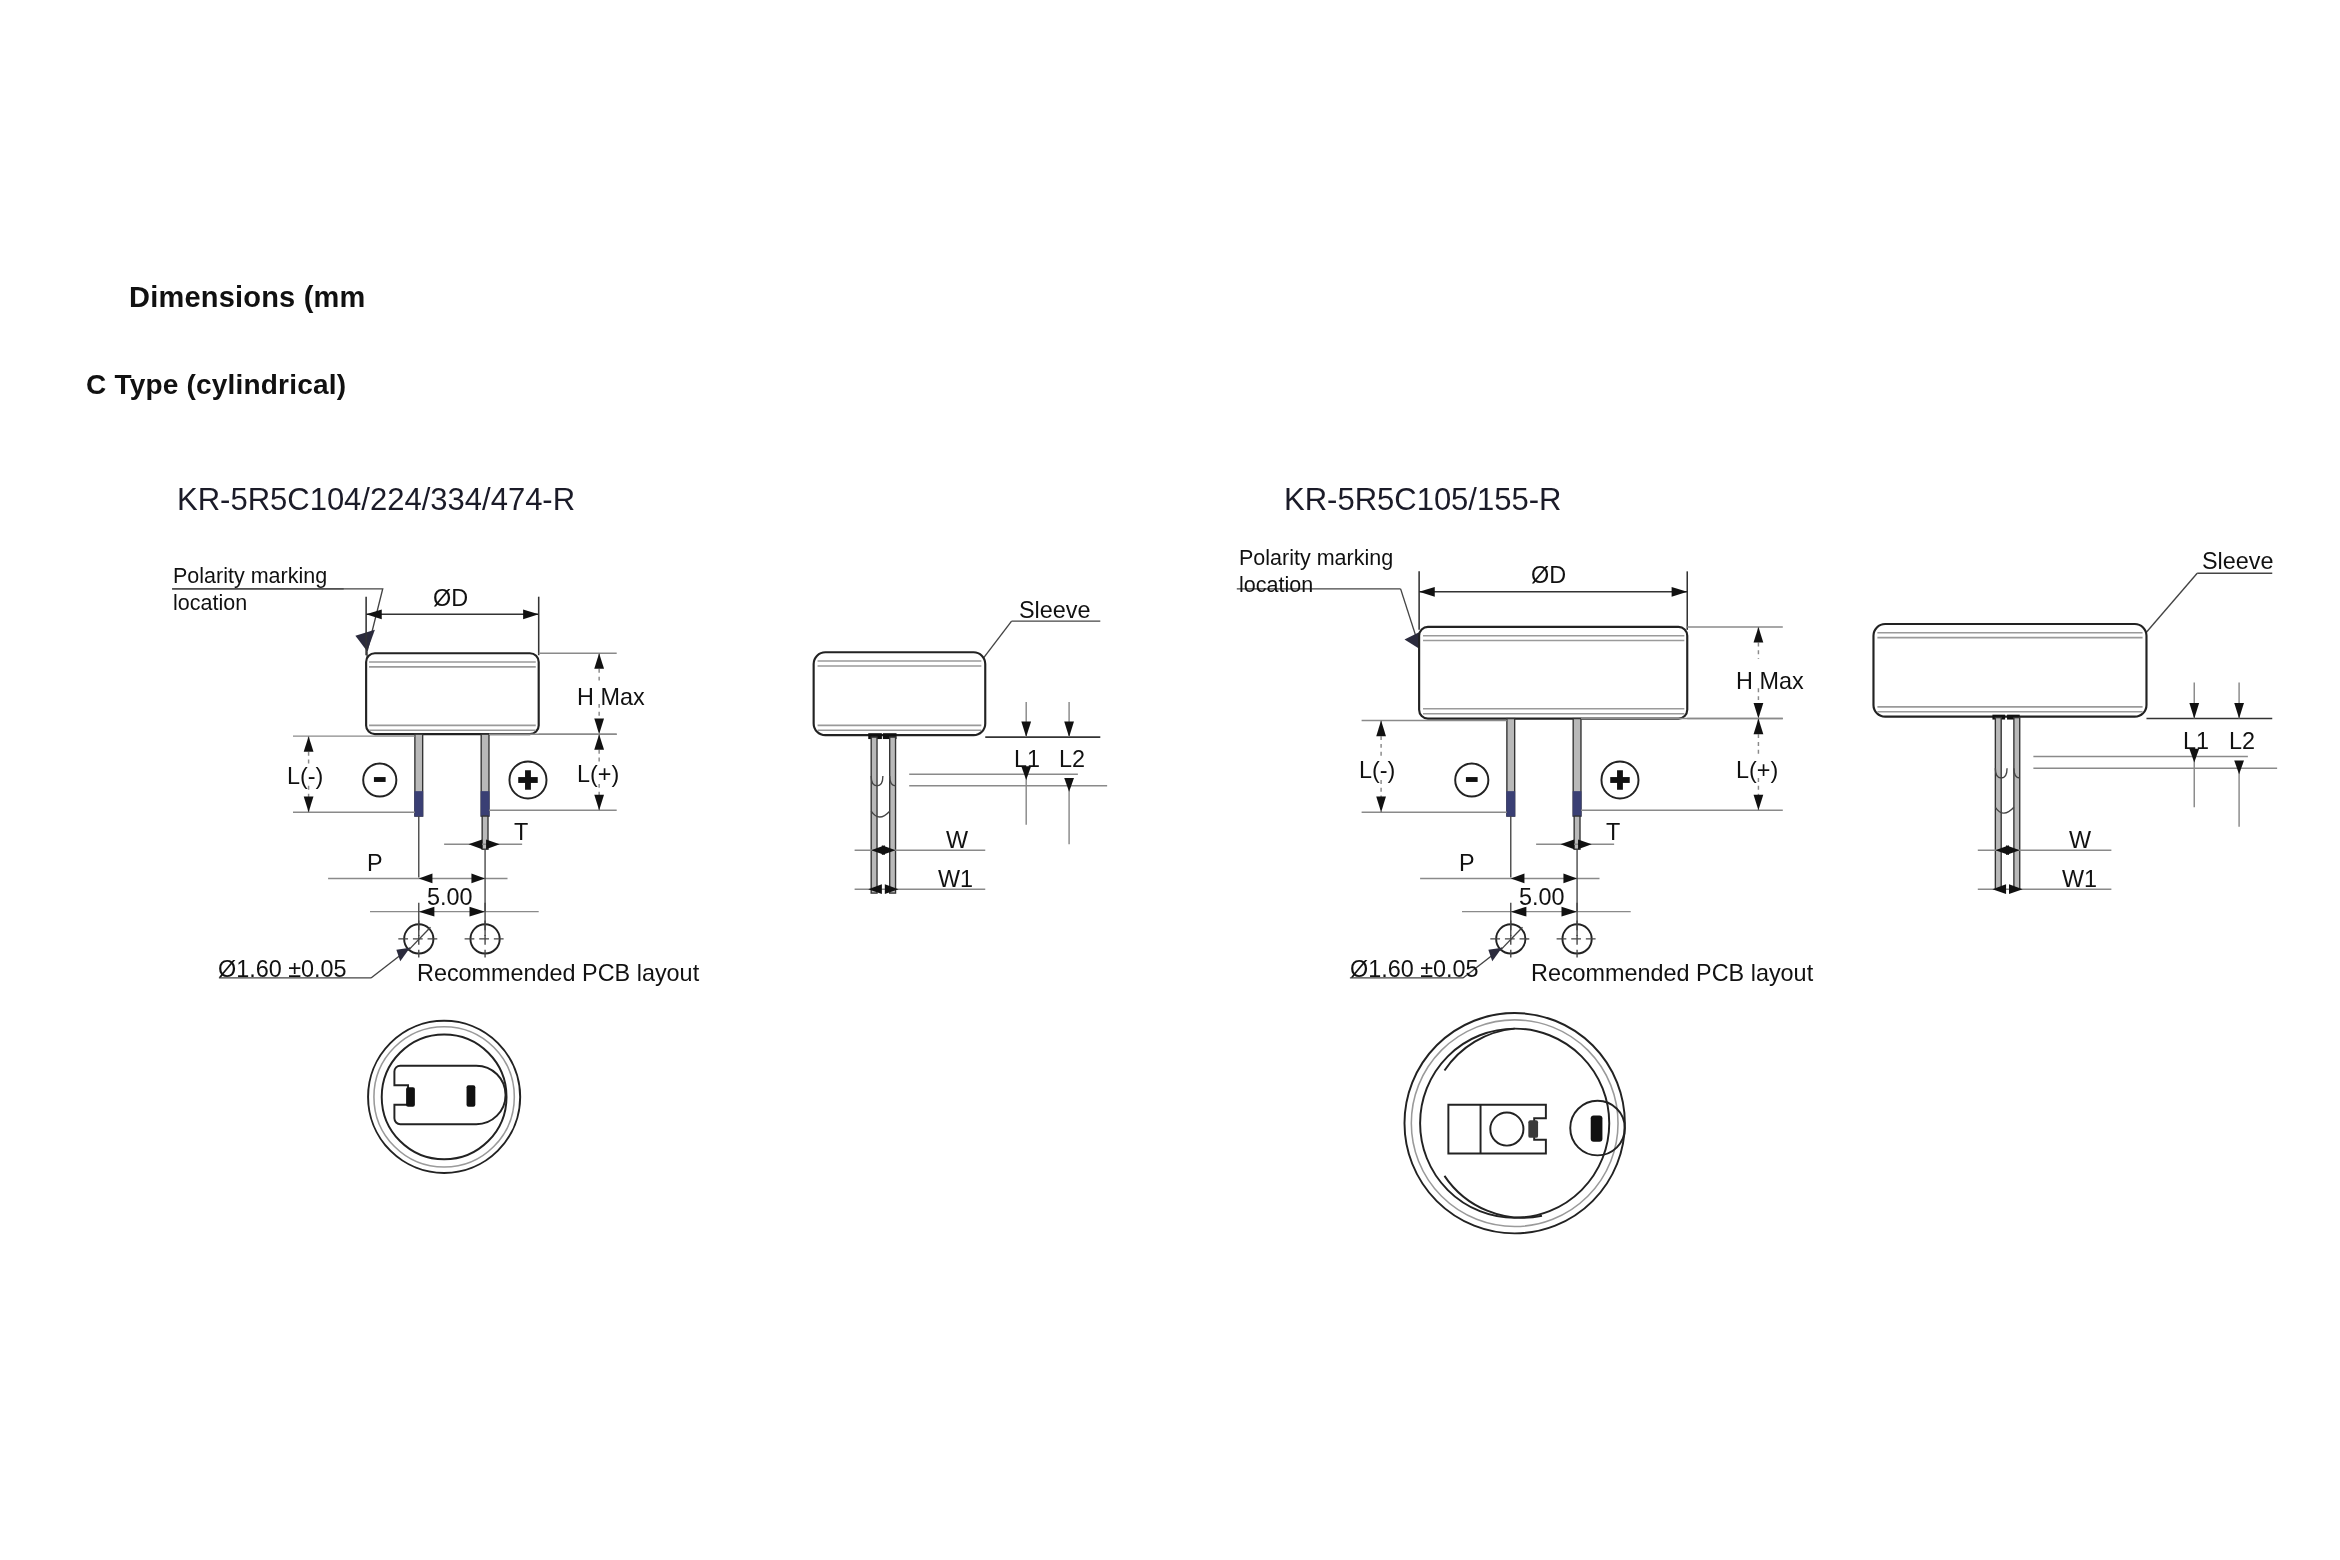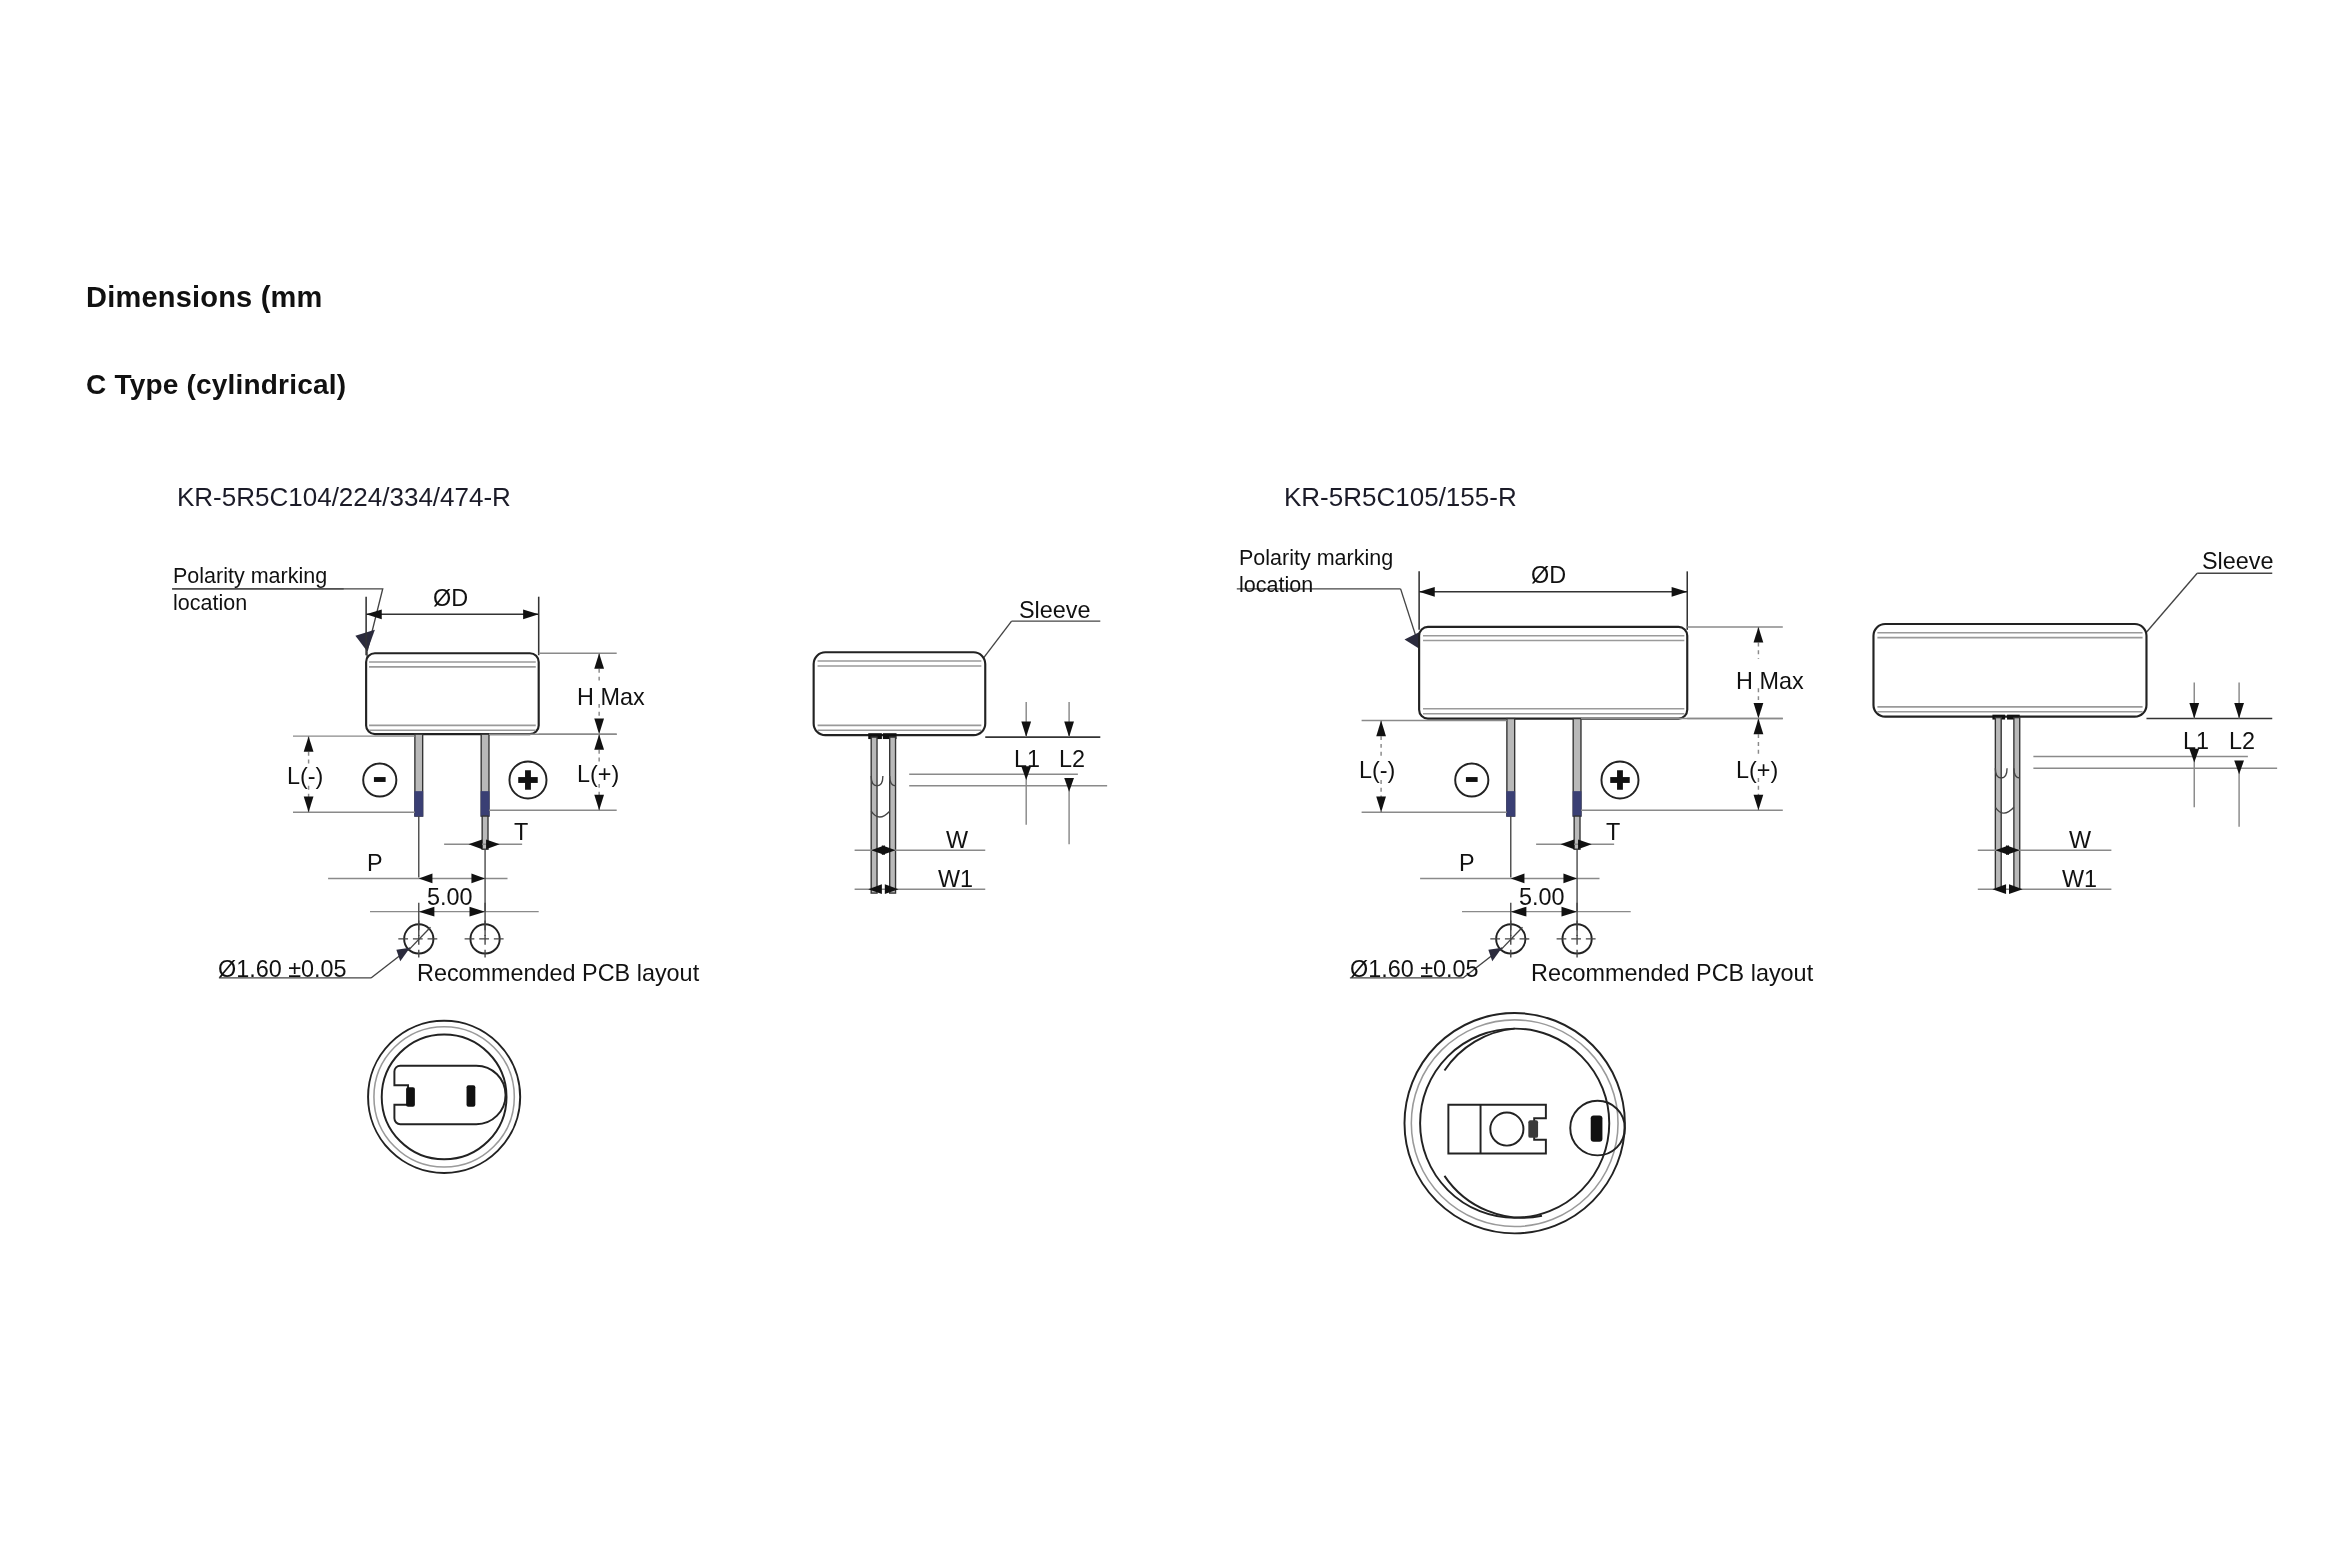--- a/index.html
+++ b/index.html
@@ -1,21 +1,21 @@
 <!DOCTYPE html>
 <html><head>
 <meta charset="utf-8">
 <style>
   html,body{margin:0;padding:0;background:#ffffff;}
   body{width:2341px;height:1560px;position:relative;
        font-family:"Liberation Sans", sans-serif;color:#111;}
   .page{position:absolute;inset:0;background:#fff;}
-  .h1{position:absolute;font-weight:bold;font-size:29px;letter-spacing:0.2px;color:#111;}
+  .h1{position:absolute;font-weight:bold;font-size:29px;letter-spacing:0.2px;color:#111;margin-left:43px;}
   .h2{position:absolute;font-weight:bold;font-size:28px;letter-spacing:0.2px;color:#111;}
-  .pn{position:absolute;font-size:26px;color:#1b1b28;white-space:nowrap;}
+  .pn{position:absolute;font-size:31px;color:#1b1b28;white-space:nowrap;}
   .lbl{position:absolute;font-size:21.5px;color:#111;white-space:nowrap;}
   .lbl.bg{font-size:23.4px;}
   svg{position:absolute;left:0;top:0;overflow:visible;}
   .stroke{fill:none;stroke:#222;stroke-width:2;}
   .thin{fill:none;stroke:#444;stroke-width:1.4;}
   .light{fill:none;stroke:#9a9a9a;stroke-width:1.6;}
   .lead{fill:#b9b9b9;stroke:#333;stroke-width:1.4;}
   .leadtip{fill:#3a3f74;stroke:#3a3f74;stroke-width:1;}
   .dim{fill:none;stroke:#333;stroke-width:1.6;}
   .dimlt{fill:none;stroke:#8a8a8a;stroke-width:1.5;}

